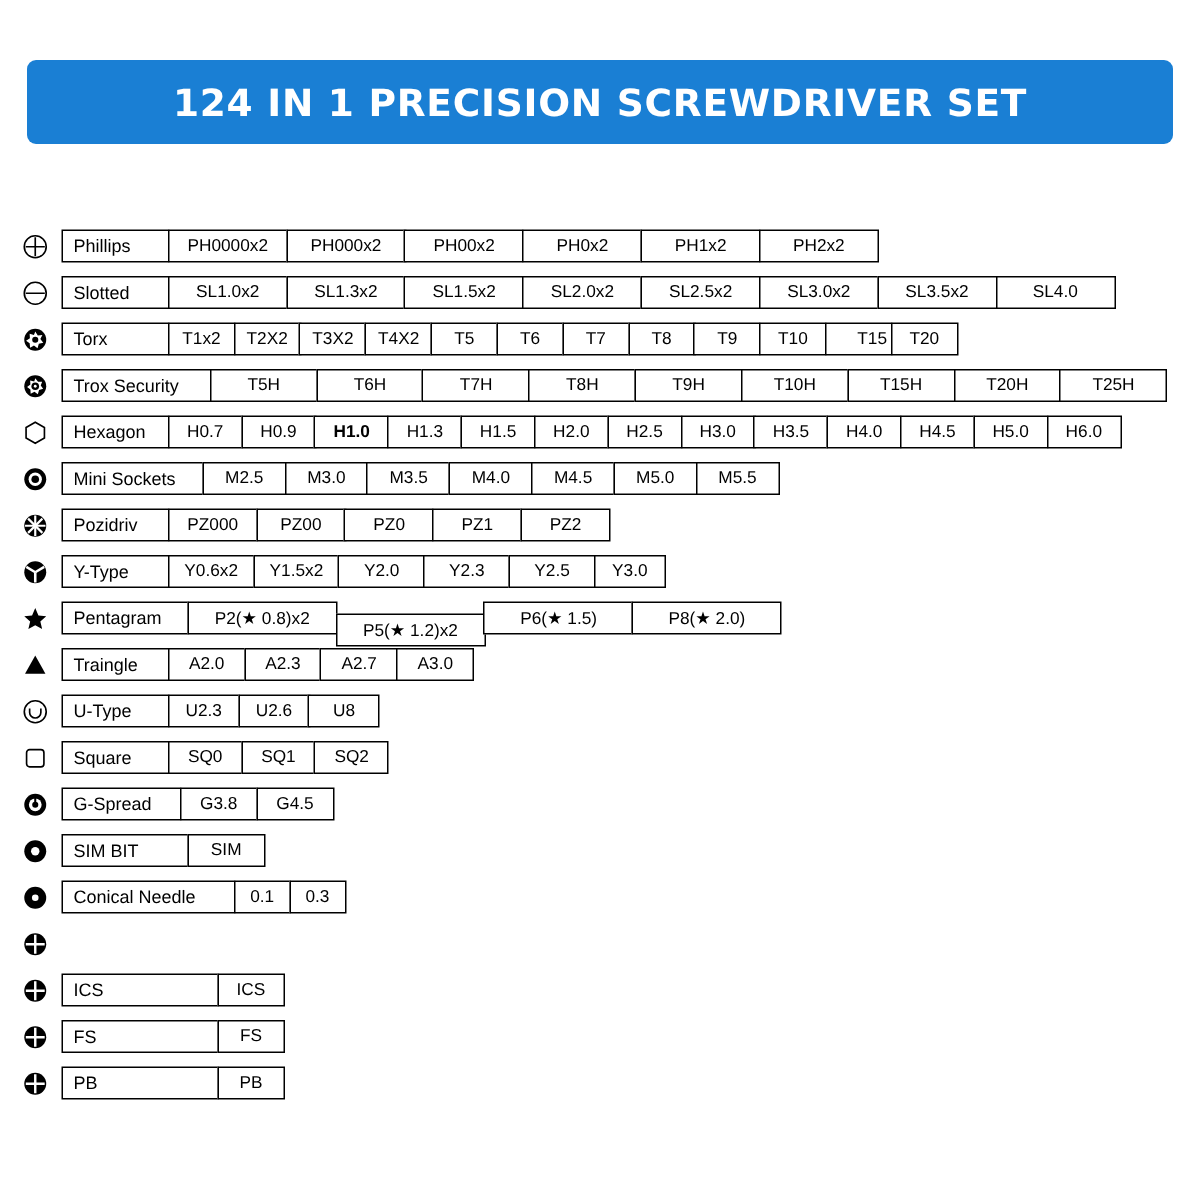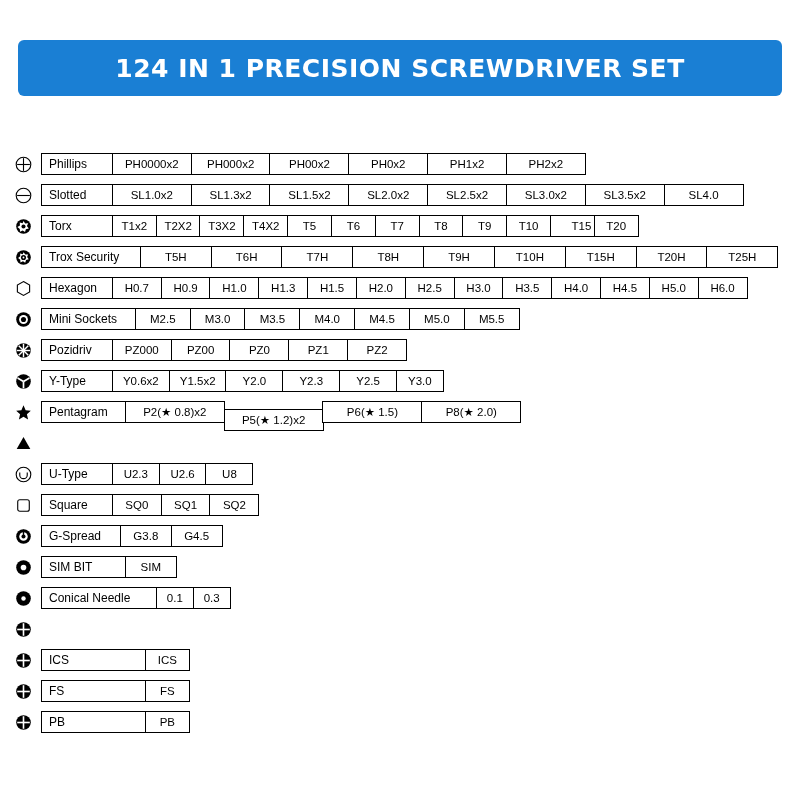--- a/index.html
+++ b/index.html
@@ -184,21 +184,21 @@
       <div class="row">
         <div class="icon-cell">
           <svg class="icon" viewBox="0 0 20 20">
             <path d="M10 1.8 L17.2 5.9 L17.2 14.1 L10 18.2 L2.8 14.1 L2.8 5.9 Z" stroke="#000" fill="none" stroke-width="1.3"></path>
           </svg>
         </div>
         <div class="boxes">
           <div class="cell label" style="width: 72px;">Hexagon</div>
           <div class="cell" style="width: 50px;">H0.7</div>
           <div class="cell" style="width: 50px;">H0.9</div>
-          <div class="cell" style="width: 50px;">H1.0</div>
+          <div class="cell" style="width: 50px; font-weight: bold;">H1.0</div>
           <div class="cell" style="width: 50px;">H1.3</div>
           <div class="cell" style="width: 50px;">H1.5</div>
           <div class="cell" style="width: 50px;">H2.0</div>
           <div class="cell" style="width: 50px;">H2.5</div>
           <div class="cell" style="width: 50px;">H3.0</div>
           <div class="cell" style="width: 50px;">H3.5</div>
           <div class="cell" style="width: 50px;">H4.0</div>
           <div class="cell" style="width: 50px;">H4.5</div>
           <div class="cell" style="width: 50px;">H5.0</div>
           <div class="cell" style="width: 50px;">H6.0</div>
@@ -278,20 +278,27 @@
           <div class="cell" style="width: 100px;">P6(★ 1.5)</div>
           <div class="cell" style="width: 100px;">P8(★ 2.0)</div>
         </div>
       </div>
       <div class="row">
         <div class="icon-cell">
           <svg class="icon" viewBox="0 0 20 20">
             <path d="M10 2.4 L18 16.6 L2 16.6 Z" fill="#000"></path>
           </svg>
         </div>
+        <div class="boxes">
+          <div class="cell label" style="width: 72px;">Traingle</div>
+          <div class="cell" style="width: 52px;">A2.0</div>
+          <div class="cell" style="width: 52px;">A2.3</div>
+          <div class="cell" style="width: 52px;">A2.7</div>
+          <div class="cell" style="width: 52px;">A3.0</div>
+        </div>
       </div>
       <div class="row">
         <div class="icon-cell">
           <svg class="icon" viewBox="0 0 20 20">
             <circle cx="10" cy="10" r="8.6" stroke="#000" fill="none" stroke-width="1.3"></circle>
             <path d="M5.6 7.5 L5.6 10.5 A4.4 4.4 0 0 0 14.4 10.5 L14.4 7.5" stroke="#000" fill="none" stroke-width="1.3"></path>
           </svg>
         </div>
         <div class="boxes">
           <div class="cell label" style="width: 72px;">U-Type</div>

